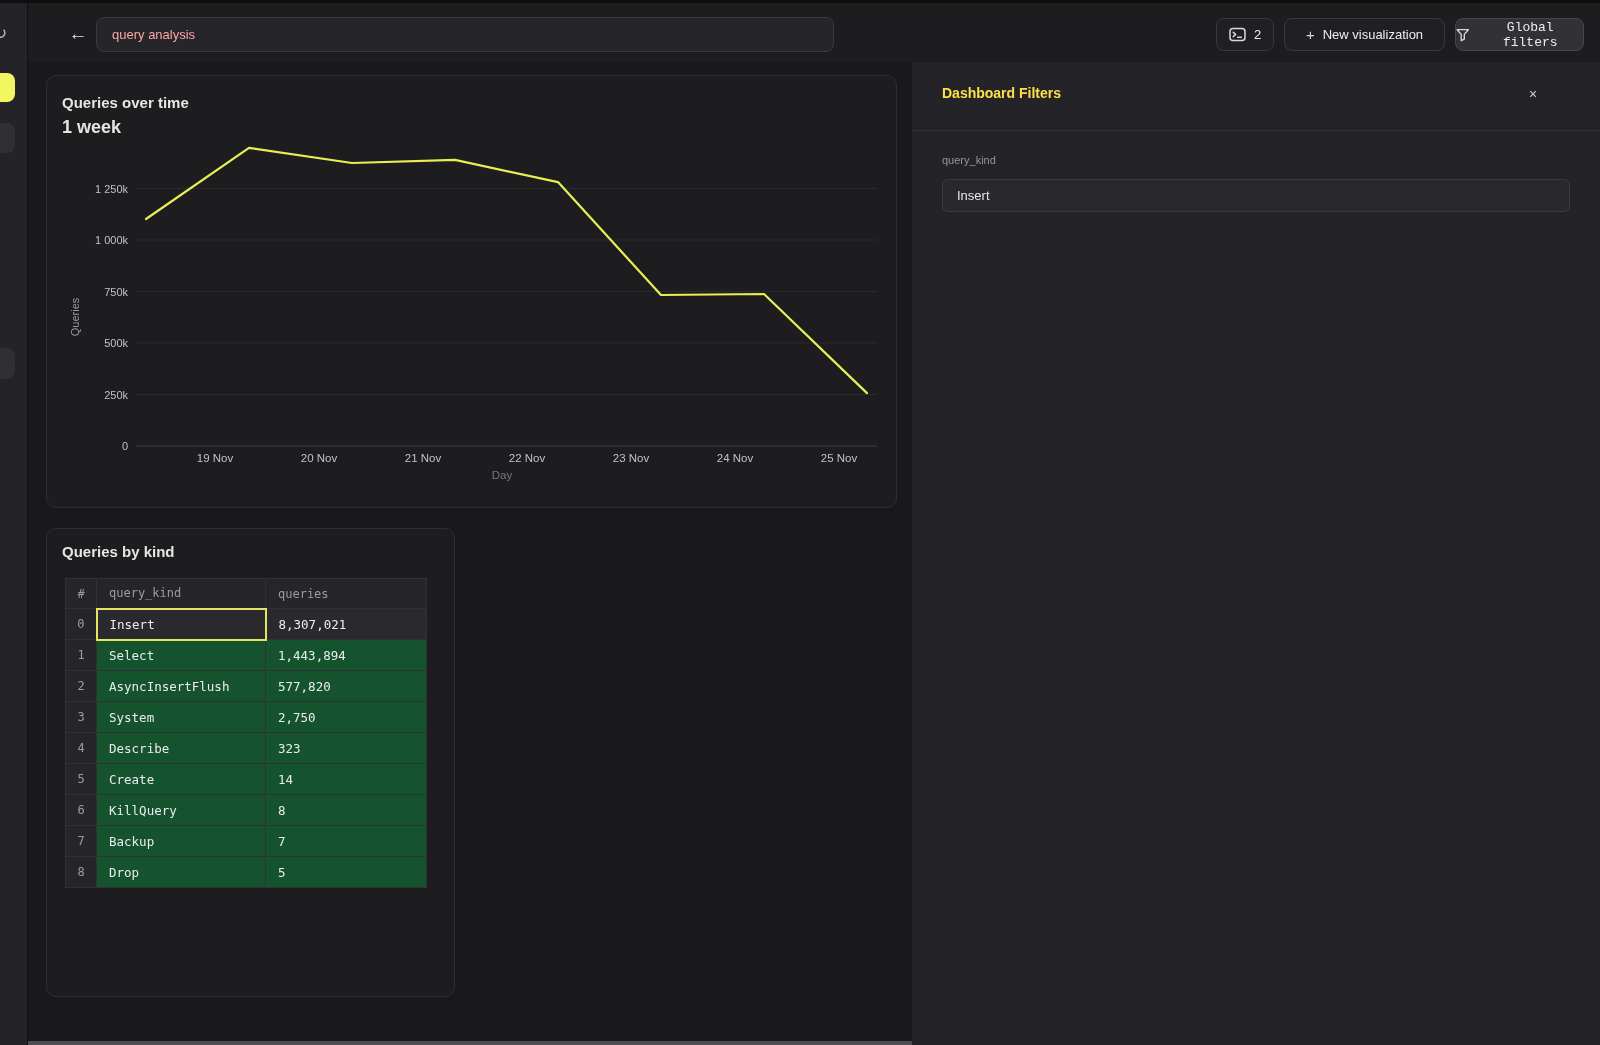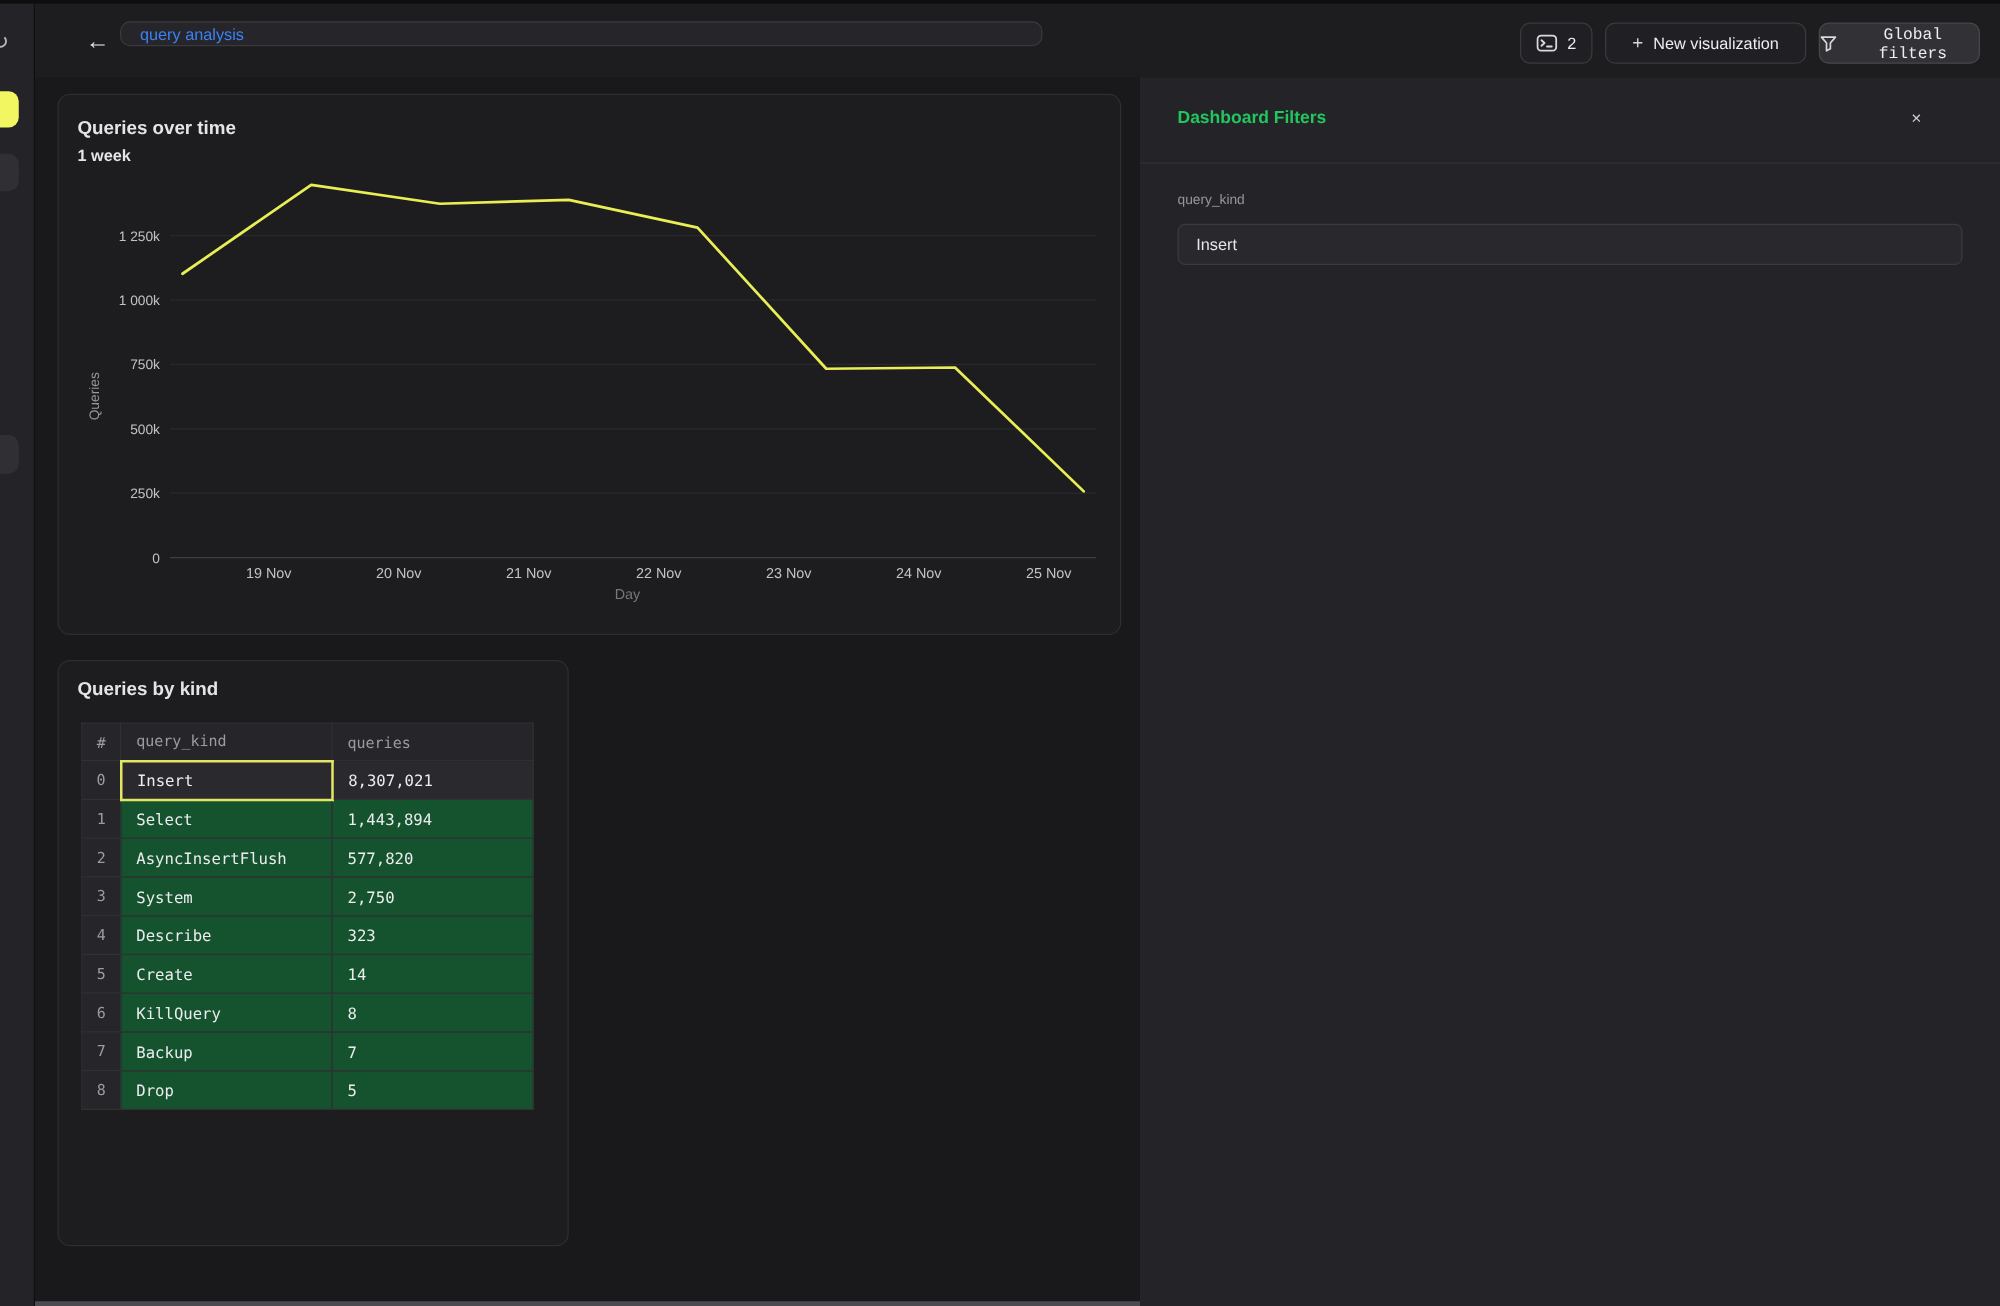--- a/index.html
+++ b/index.html
@@ -20,60 +20,60 @@
   
   .side-item { position:absolute; left:-12px; width:27px; border-radius:8px; }
   #side-refresh { position:absolute; left:-7px; top:20px; color:#b9b9bd; font-size:17px; }
   #side-active { top:70px; height:29px; background:#f1f661; }
   #side-item2 { top:120px; height:30px; background:#303034; }
   #side-item3 { top:345px; height:31px; background:#303034; }
 
   
   #back-btn { left:38px; top:17px; width:24px; height:28px; color:#e3e3e7;
               font-size:19px; line-height:28px; text-align:center; cursor:pointer; }
-  #title-input { left:68px; top:14px; width:738px; height:20px; background:#26262a;
-                 border:1px solid #3a3a3e; border-radius:8px; color:#3b82f6;
+  #title-input { left:68px; top:14px; width:738px; height:35px; background:#26262a;
+                 border:1px solid #3a3a3e; border-radius:8px; color:#fca5a5;
                  font-size:13px; padding:0 15px; font-family:"Liberation Sans",sans-serif; }
   .tb-btn { position:absolute; top:15px; height:33px; border:1px solid #3a3a3e;
             border-radius:8px; background:#202024; color:#ededf1; font-size:13px;
             display:flex; align-items:center; justify-content:center; gap:8px;
             cursor:pointer; }
   #console-btn { left:1188px; width:58px; }
   #newviz-btn { left:1256px; width:161px; }
   #filters-btn { left:1427px; width:129px; background:#313136; border-color:#47474c;font-family:Liberation Mono, monospace; }
   .tb-btn svg { display:block; }
   #newviz-plus { font-size:15px; color:#d8d8dc; margin-top:-1px; }
 
   
   .card { position:absolute; background:#1d1d20; border:1px solid #2e2e32; border-radius:10px; }
   #chart-card { left:46px; top:75px; width:851px; height:433px; }
   #table-card { left:46px; top:528px; width:409px; height:469px; }
   .card-title { position:absolute; left:15px; color:#e5e5e5; font-size:15px; font-weight:bold; }
   #chart-title { top:18px; }
-  #chart-subtitle { top:41px; font-size:13px; }
+  #chart-subtitle { top:41px; font-size:18px; }
   #table-title { top:14px; }
   #chart-svg { position:absolute; left:0; top:0; }
 
   
   #qtable { position:absolute; left:18px; top:49px; border-collapse:collapse;
             font-family:"DejaVu Sans Mono", monospace; }
   #qtable th, #qtable td { border:1px solid #303035; font-weight:normal; }
   #qtable th { background:#26262a; color:#9c9ca0; font-size:12px; height:30px;
                text-align:left; padding:0 12px; }
   #qtable th.idx, #qtable td.idx { width:31px; min-width:31px; text-align:center; padding:0; }
   #qtable th.kind, #qtable td.kind { width:169px; min-width:169px; }
   #qtable th.qty, #qtable td.qty { width:161px; min-width:161px; }
   #qtable td { height:31px; font-size:12.5px; padding:0 12px; color:#ececf0;
                background:#14532d; }
   #qtable td.idx { background:#26262a; color:#9c9ca0; font-size:12px; }
   #qtable tr.selected td.kind, #qtable tr.selected td.qty { background:#2a2a2e; }
   #qtable td.cell-selected { border:2px solid #e5e564; }
 
   
-  #panel-title { left:30px; top:23px; color:#22c55e; font-size:14px; font-weight:600; }
+  #panel-title { left:30px; top:23px; color:#fde047; font-size:14px; font-weight:600; }
   #panel-close { left:610px; top:21px; width:22px; height:22px; color:#cfcfd3;
                  font-size:14px; text-align:center; line-height:22px; cursor:pointer; }
   #panel-divider { left:0; top:68px; width:688px; height:1px; background:#313135; }
   #filter-label { left:30px; top:92px; color:#96969a; font-size:11px; }
   #filter-input { left:30px; top:117px; width:628px; height:33px; background:#29292d;
                   border:1px solid #3b3b3f; border-radius:6px; color:#e6e6ea;
                   font-size:13px; padding:0 14px; font-family:"Liberation Sans",sans-serif; }
 </style>
 </head>
 <body>

